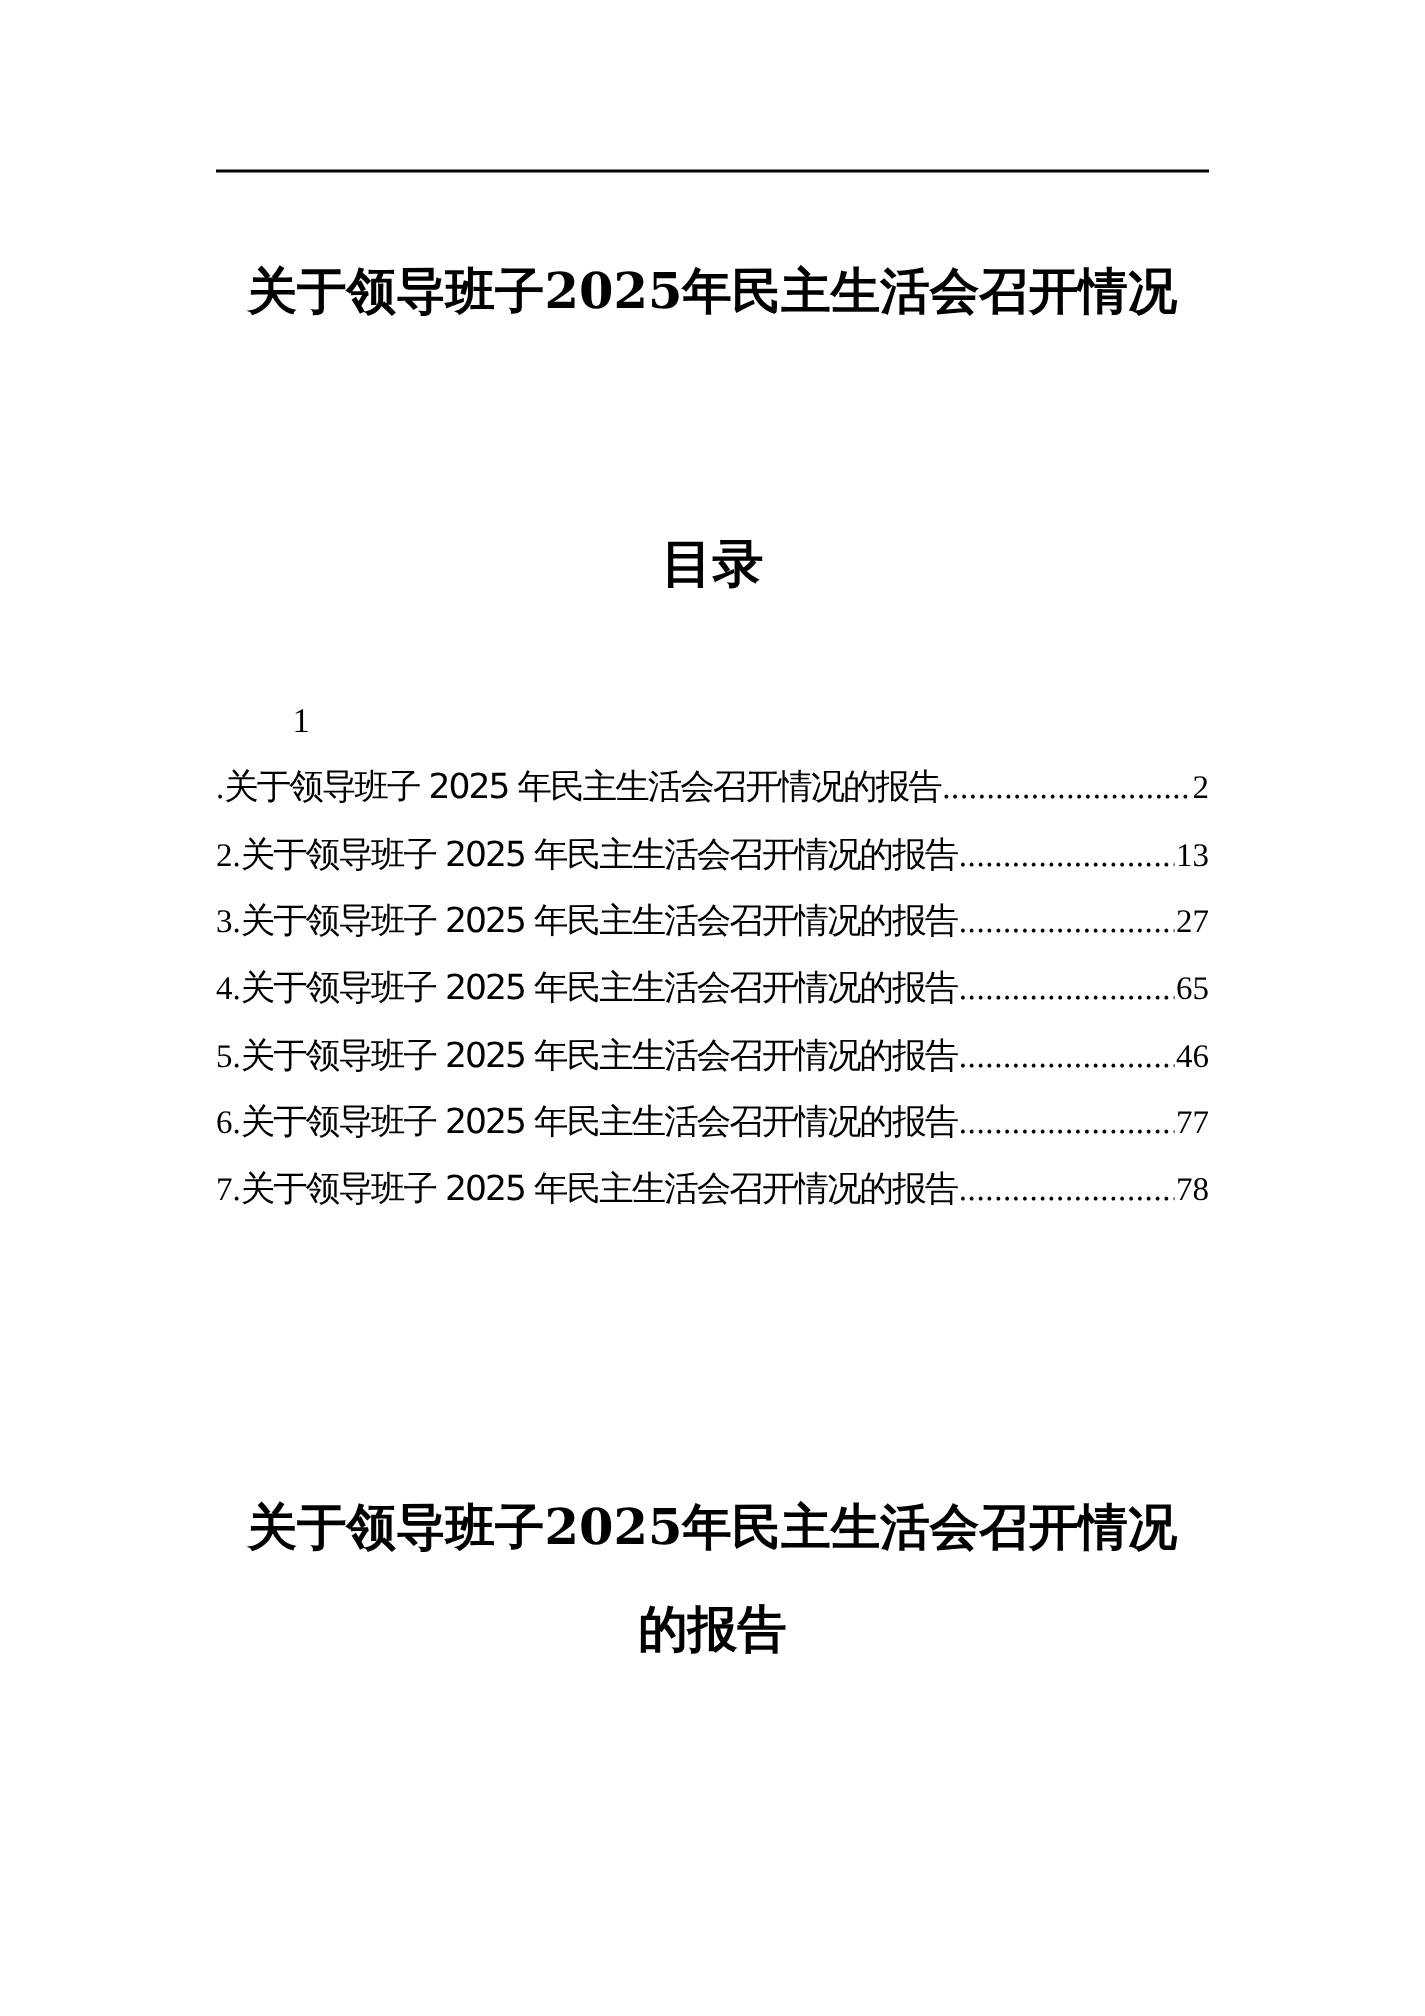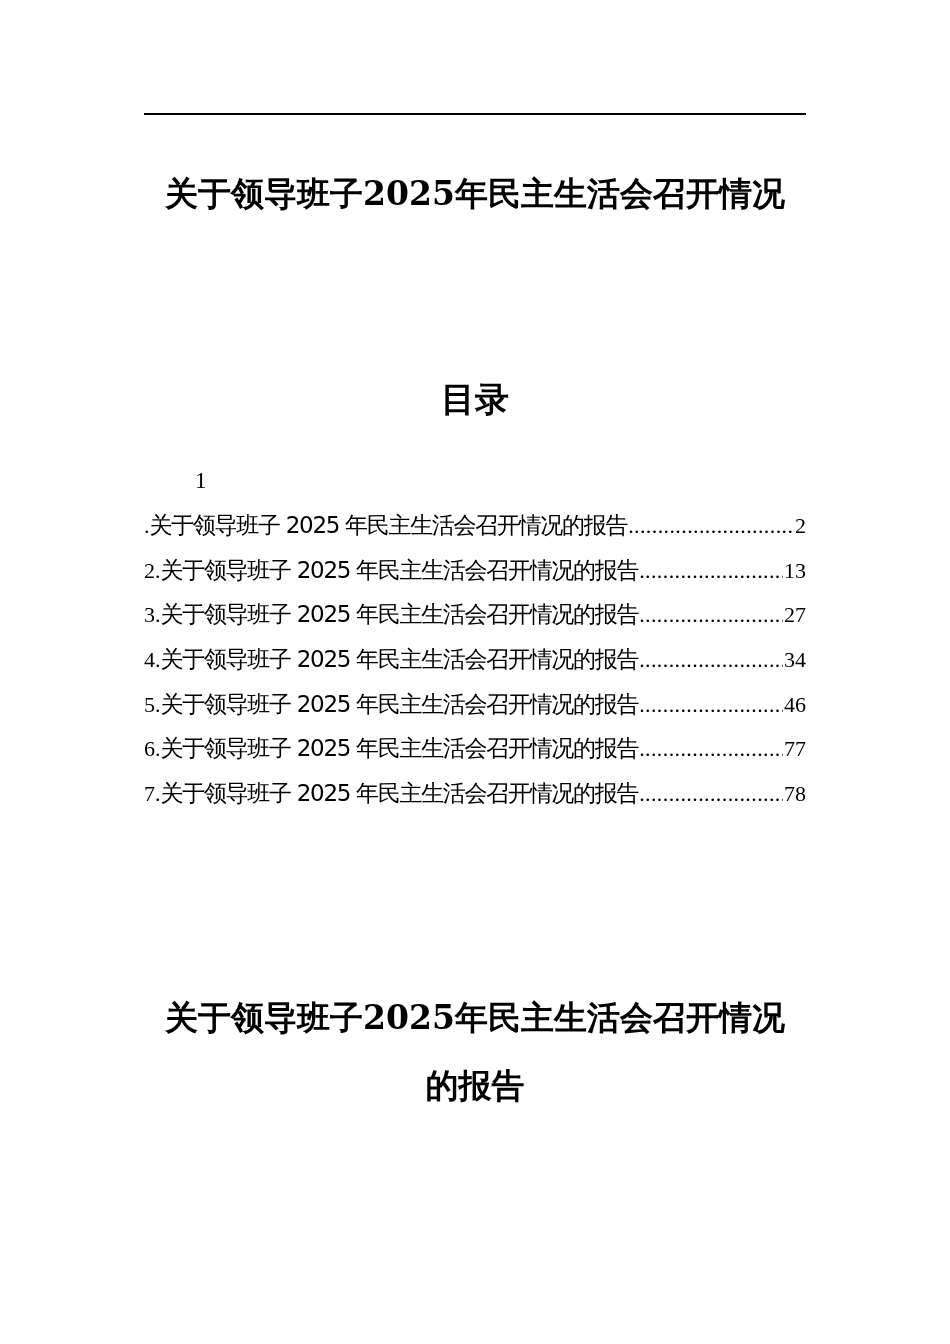--- a/index.html
+++ b/index.html
@@ -48,21 +48,20 @@
     .toc-heading {
       position: absolute;
       left: 144px;
       width: 662px;
       top: 356px;
       text-align: center;
       font-family: "DejaVu Serif", "Liberation Serif", serif;
       font-weight: bold;
       font-size: 34px;
       line-height: 40px;
-      margin-top: 23px;
     }
 
     .toc-stray-number {
       position: absolute;
       left: 195px;
       top: 468px;
       font-family: "Liberation Serif", serif;
       font-size: 23px;
       line-height: 26px;
     }
@@ -162,21 +161,21 @@
     <div class="toc-item">
       <span class="num">3.</span>
       <span class="text">关于领导班子 2025 年民主生活会召开情况的报告</span>
       <span class="leader"></span>
       <span class="page-num">27</span>
     </div>
     <div class="toc-item">
       <span class="num">4.</span>
       <span class="text">关于领导班子 2025 年民主生活会召开情况的报告</span>
       <span class="leader"></span>
-      <span class="page-num">34</span>
+      <span class="page-num">65</span>
     </div>
     <div class="toc-item">
       <span class="num">5.</span>
       <span class="text">关于领导班子 2025 年民主生活会召开情况的报告</span>
       <span class="leader"></span>
       <span class="page-num">46</span>
     </div>
     <div class="toc-item">
       <span class="num">6.</span>
       <span class="text">关于领导班子 2025 年民主生活会召开情况的报告</span>

